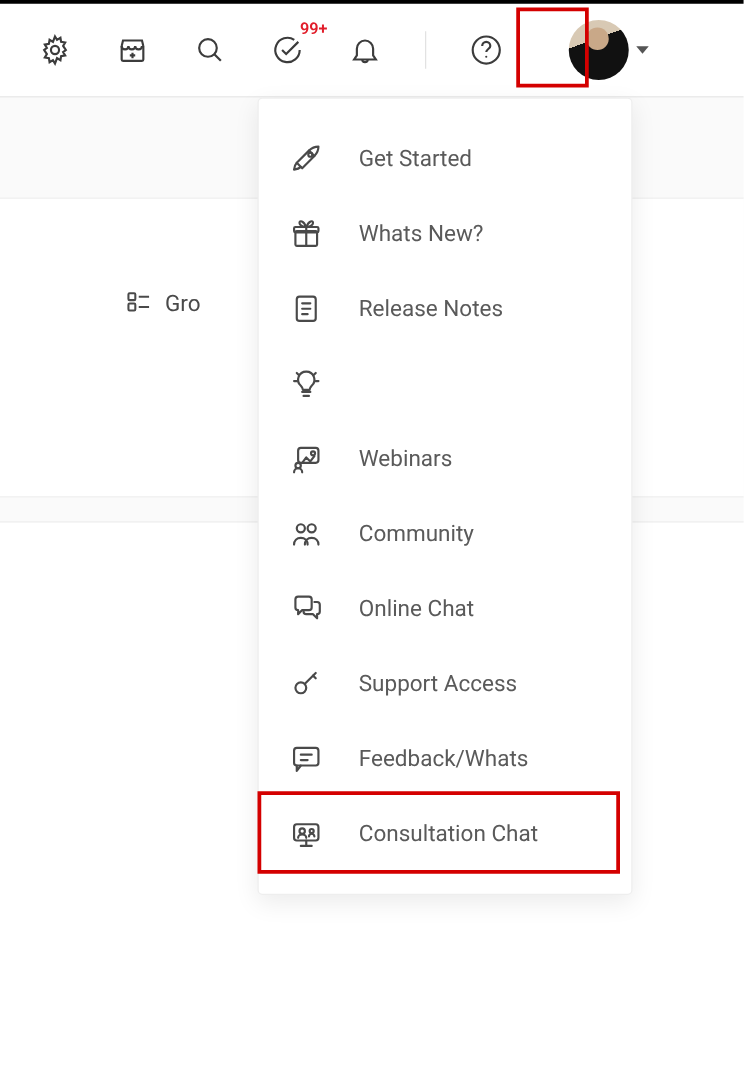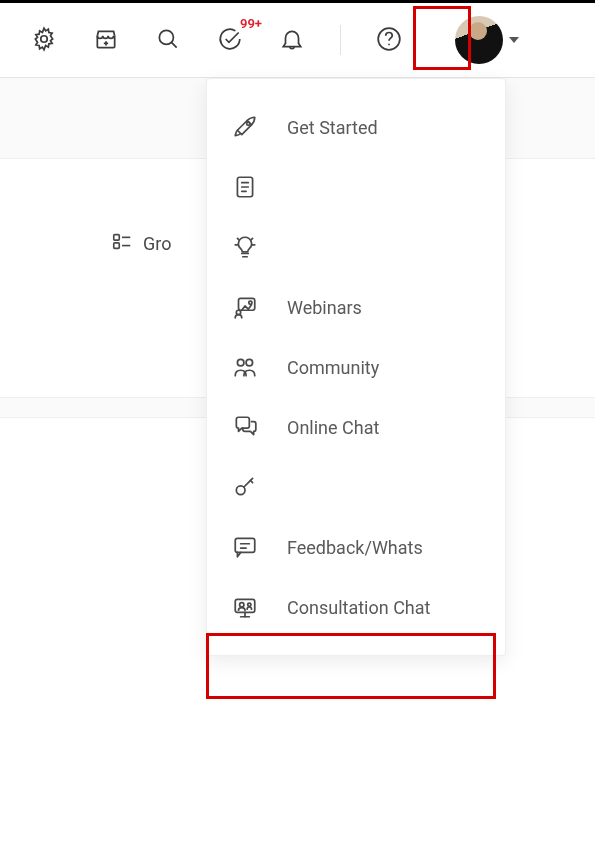--- a/index.html
+++ b/index.html
@@ -21,21 +21,21 @@
     padding: 0 20px 0 30px;
     gap: 34px;
     position: relative;
     background: #fff;
     z-index: 2;
   }
   .tb-icon {
     width: 28px;
     height: 28px;
     display: flex;
-    align-items: flex-start;
+    align-items: center;
     justify-content: center;
     color: #3c3c3c;
     position: relative;
   }
   .tb-icon svg { width: 26px; height: 26px; stroke: currentColor; fill: none; stroke-width: 1.6; }
   .badge {
     position: absolute;
     top: -10px;
     right: -18px;
     font-size: 13px;
@@ -87,21 +87,21 @@
   .content-bg .inner-panel{
     position:absolute;
     top:80px;left:0;right:0;height:240px;
     background:#fff;
     border-top:1px solid #eee;
     border-bottom:1px solid #eee;
   }
   .group-by {
     position: absolute;
     top: 230px;
-    left: 111px;
+    left: 100px;
     display: flex;
     align-items: center;
     gap: 10px;
     color: #4a4a4a;
     font-size: 18px;
   }
   .group-by svg { width: 22px; height: 22px; stroke:#4a4a4a; fill:none; stroke-width:1.8;}
   .menu {
     position: absolute;
     top: 78px;
@@ -215,26 +215,39 @@
           <path d="M14 6l4 4-9 9-4-4z"></path>
           <path d="M14 6c2-2 5-3 7-3 0 2-1 5-3 7"></path>
           <circle cx="15" cy="9" r="1.5"></circle>
         </svg>
     </span>
     <span>Get Started</span>
   </div>
   <div class="mitem">
     <span class="micon">
       <svg viewBox="0 0 24 24">
+          <rect x="4" y="10" width="16" height="11" rx="1"></rect>
+          <rect x="3" y="7" width="18" height="4" rx="1"></rect>
+          <line x1="12" y1="7" x2="12" y2="21"></line>
+          <path d="M12 7c-2 0-5-1-5-3s3-2 5 3"></path>
+          <path d="M12 7c2 0 5-1 5-3s-3-2-5 3"></path>
+        </svg>
+    </span>
+    <span>Whats New?</span>
+  </div>
+  <div class="mitem">
+    <span class="micon">
+      <svg viewBox="0 0 24 24">
           <rect x="5" y="3" width="14" height="18" rx="2"></rect>
           <line x1="9" y1="8" x2="15" y2="8"></line>
           <line x1="9" y1="12" x2="15" y2="12"></line>
           <line x1="9" y1="16" x2="13" y2="16"></line>
         </svg>
     </span>
+    <span>Release Notes</span>
   </div>
   <div class="mitem">
     <span class="micon">
       <svg viewBox="0 0 24 24">
           <path d="M9 18h6"></path>
           <path d="M10 21h4"></path>
           <path d="M12 3a6 6 0 00-4 10.5c1 1 1.5 2 1.5 3h5c0-1 .5-2 1.5-3A6 6 0 0012 3z"></path>
           <line x1="3" y1="10" x2="5" y2="10"></line>
           <line x1="19" y1="10" x2="21" y2="10"></line>
           <line x1="5" y1="4" x2="6.5" y2="5.5"></line>
@@ -275,20 +288,21 @@
     <span>Online Chat</span>
   </div>
   <div class="mitem">
     <span class="micon">
       <svg viewBox="0 0 24 24">
           <circle cx="8" cy="15" r="4"></circle>
           <path d="M11 12l8-8"></path>
           <path d="M17 6l2 2"></path>
         </svg>
     </span>
+    <span>Support Access</span>
   </div>
   <div class="mitem">
     <span class="micon">
       <svg viewBox="0 0 24 24">
           <rect x="3" y="4" width="18" height="13" rx="2"></rect>
           <path d="M8 17l-3 4v-4"></path>
           <line x1="8" y1="9" x2="16" y2="9"></line>
           <line x1="8" y1="13" x2="13" y2="13"></line>
         </svg>
     </span>

